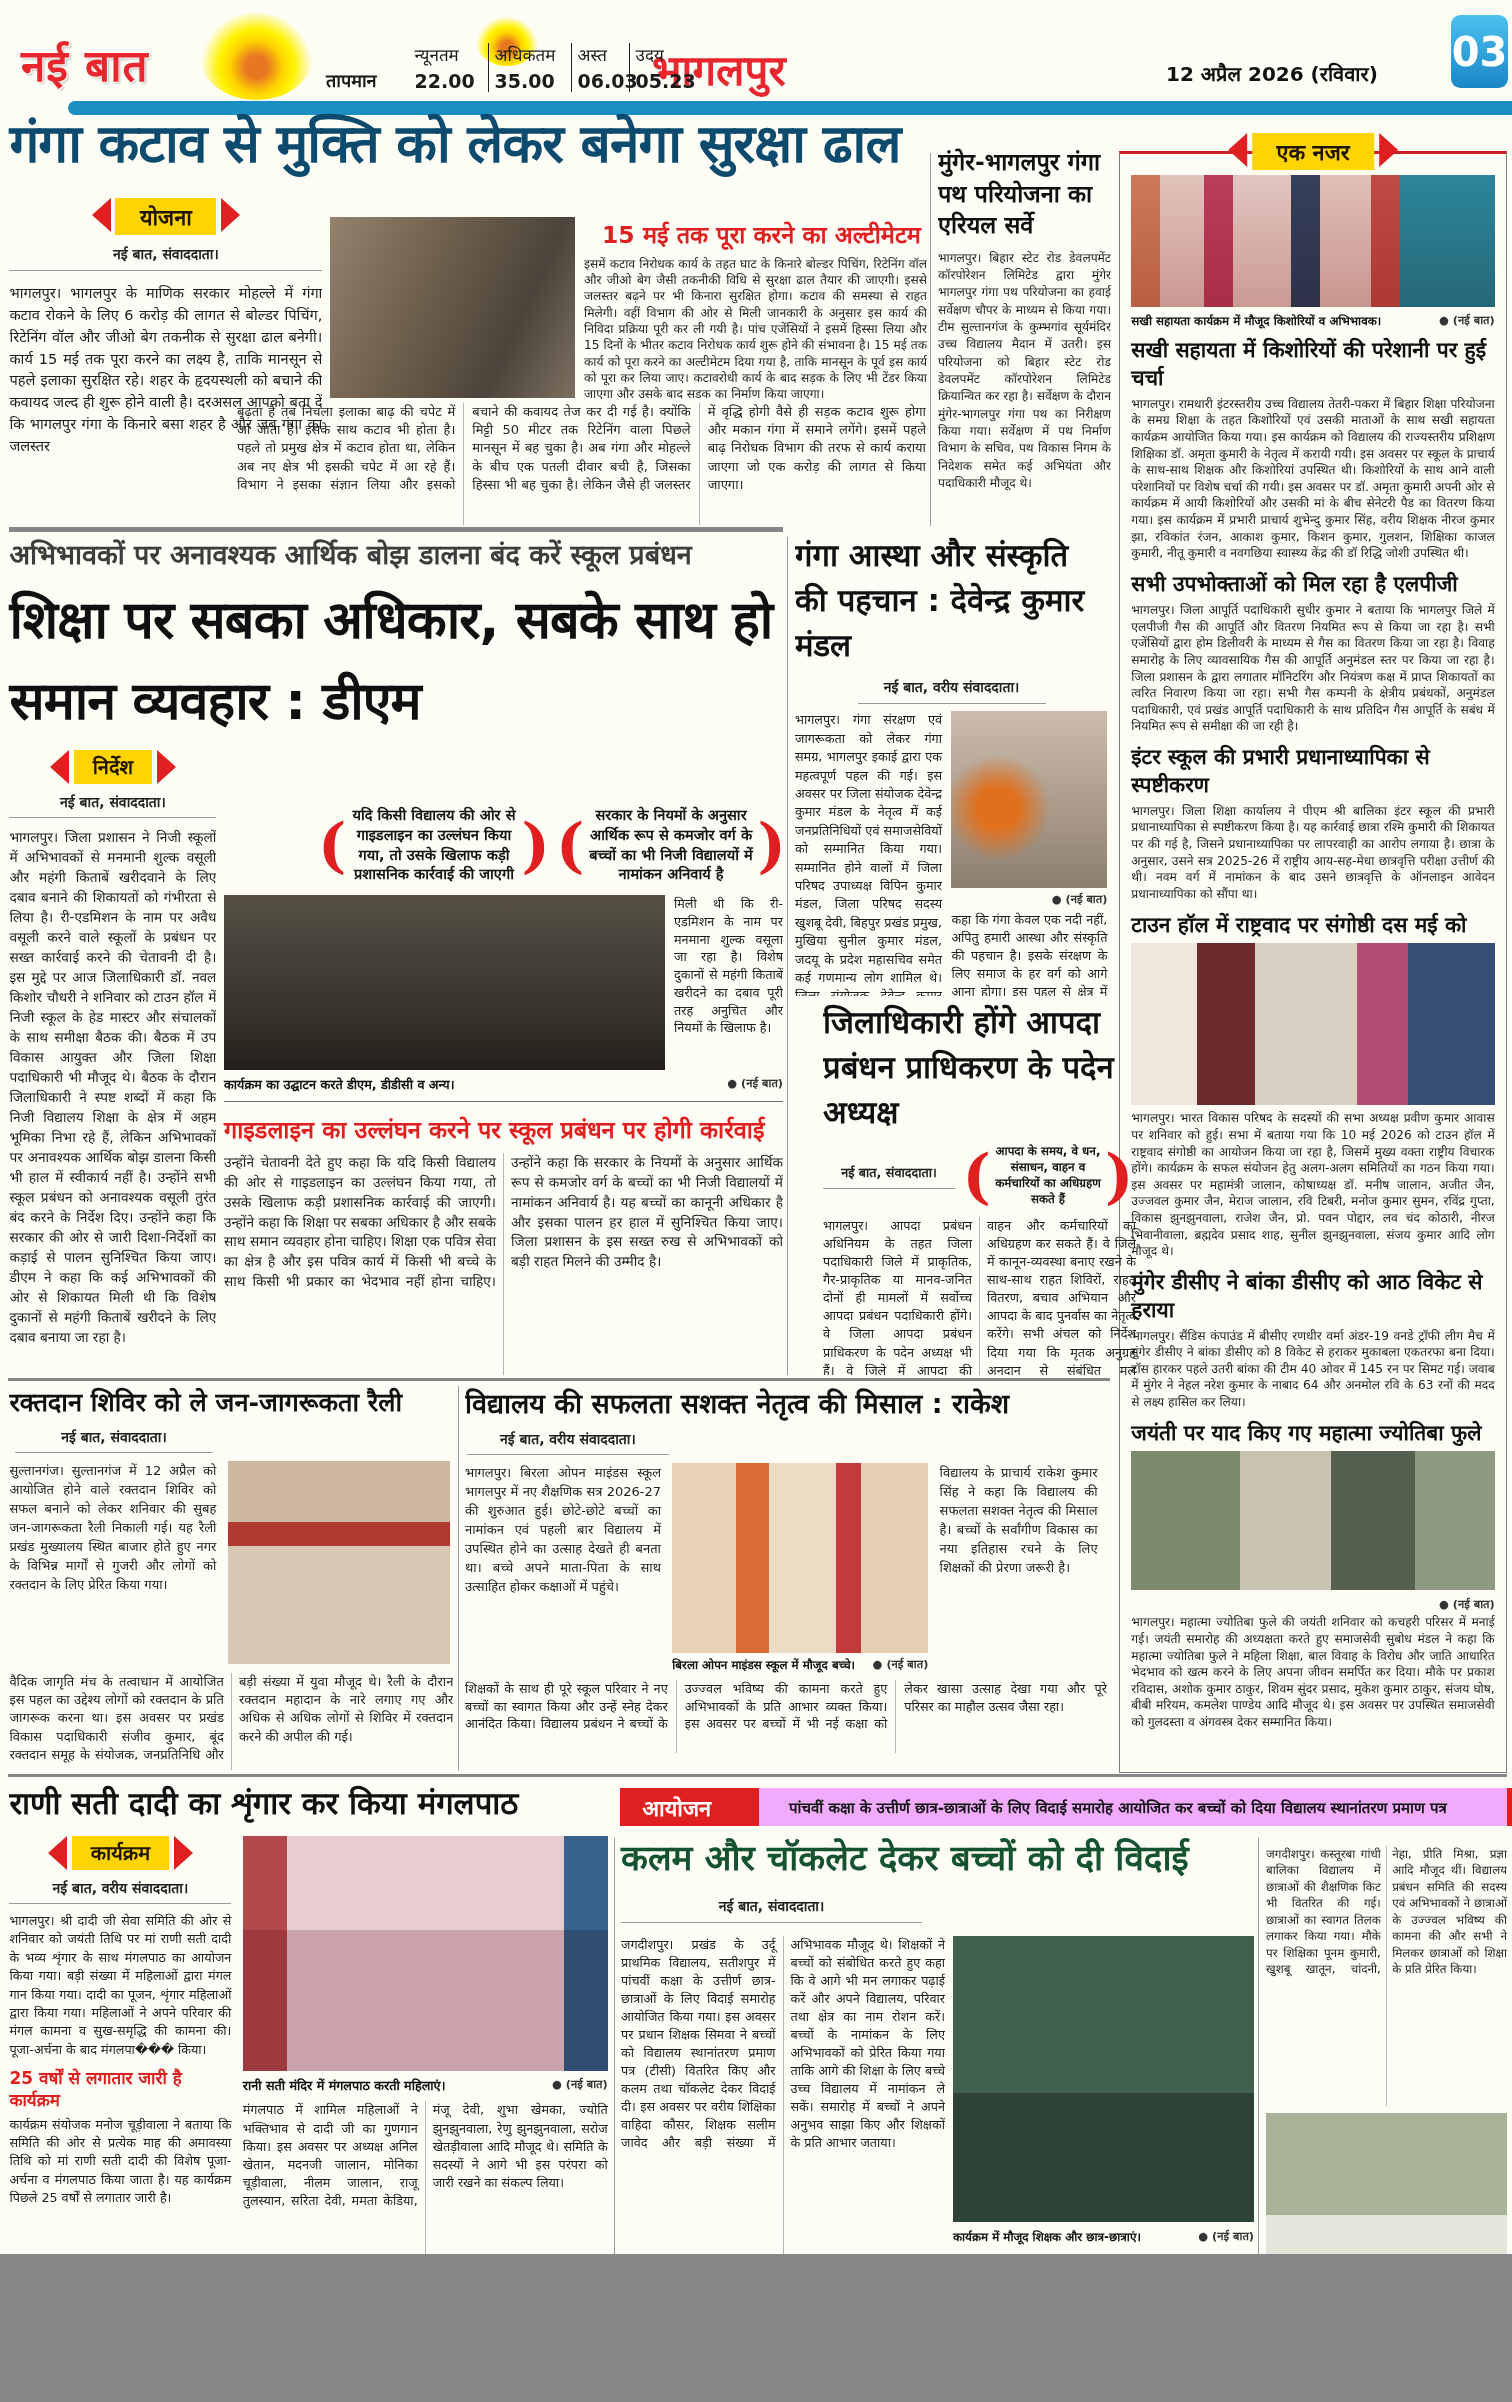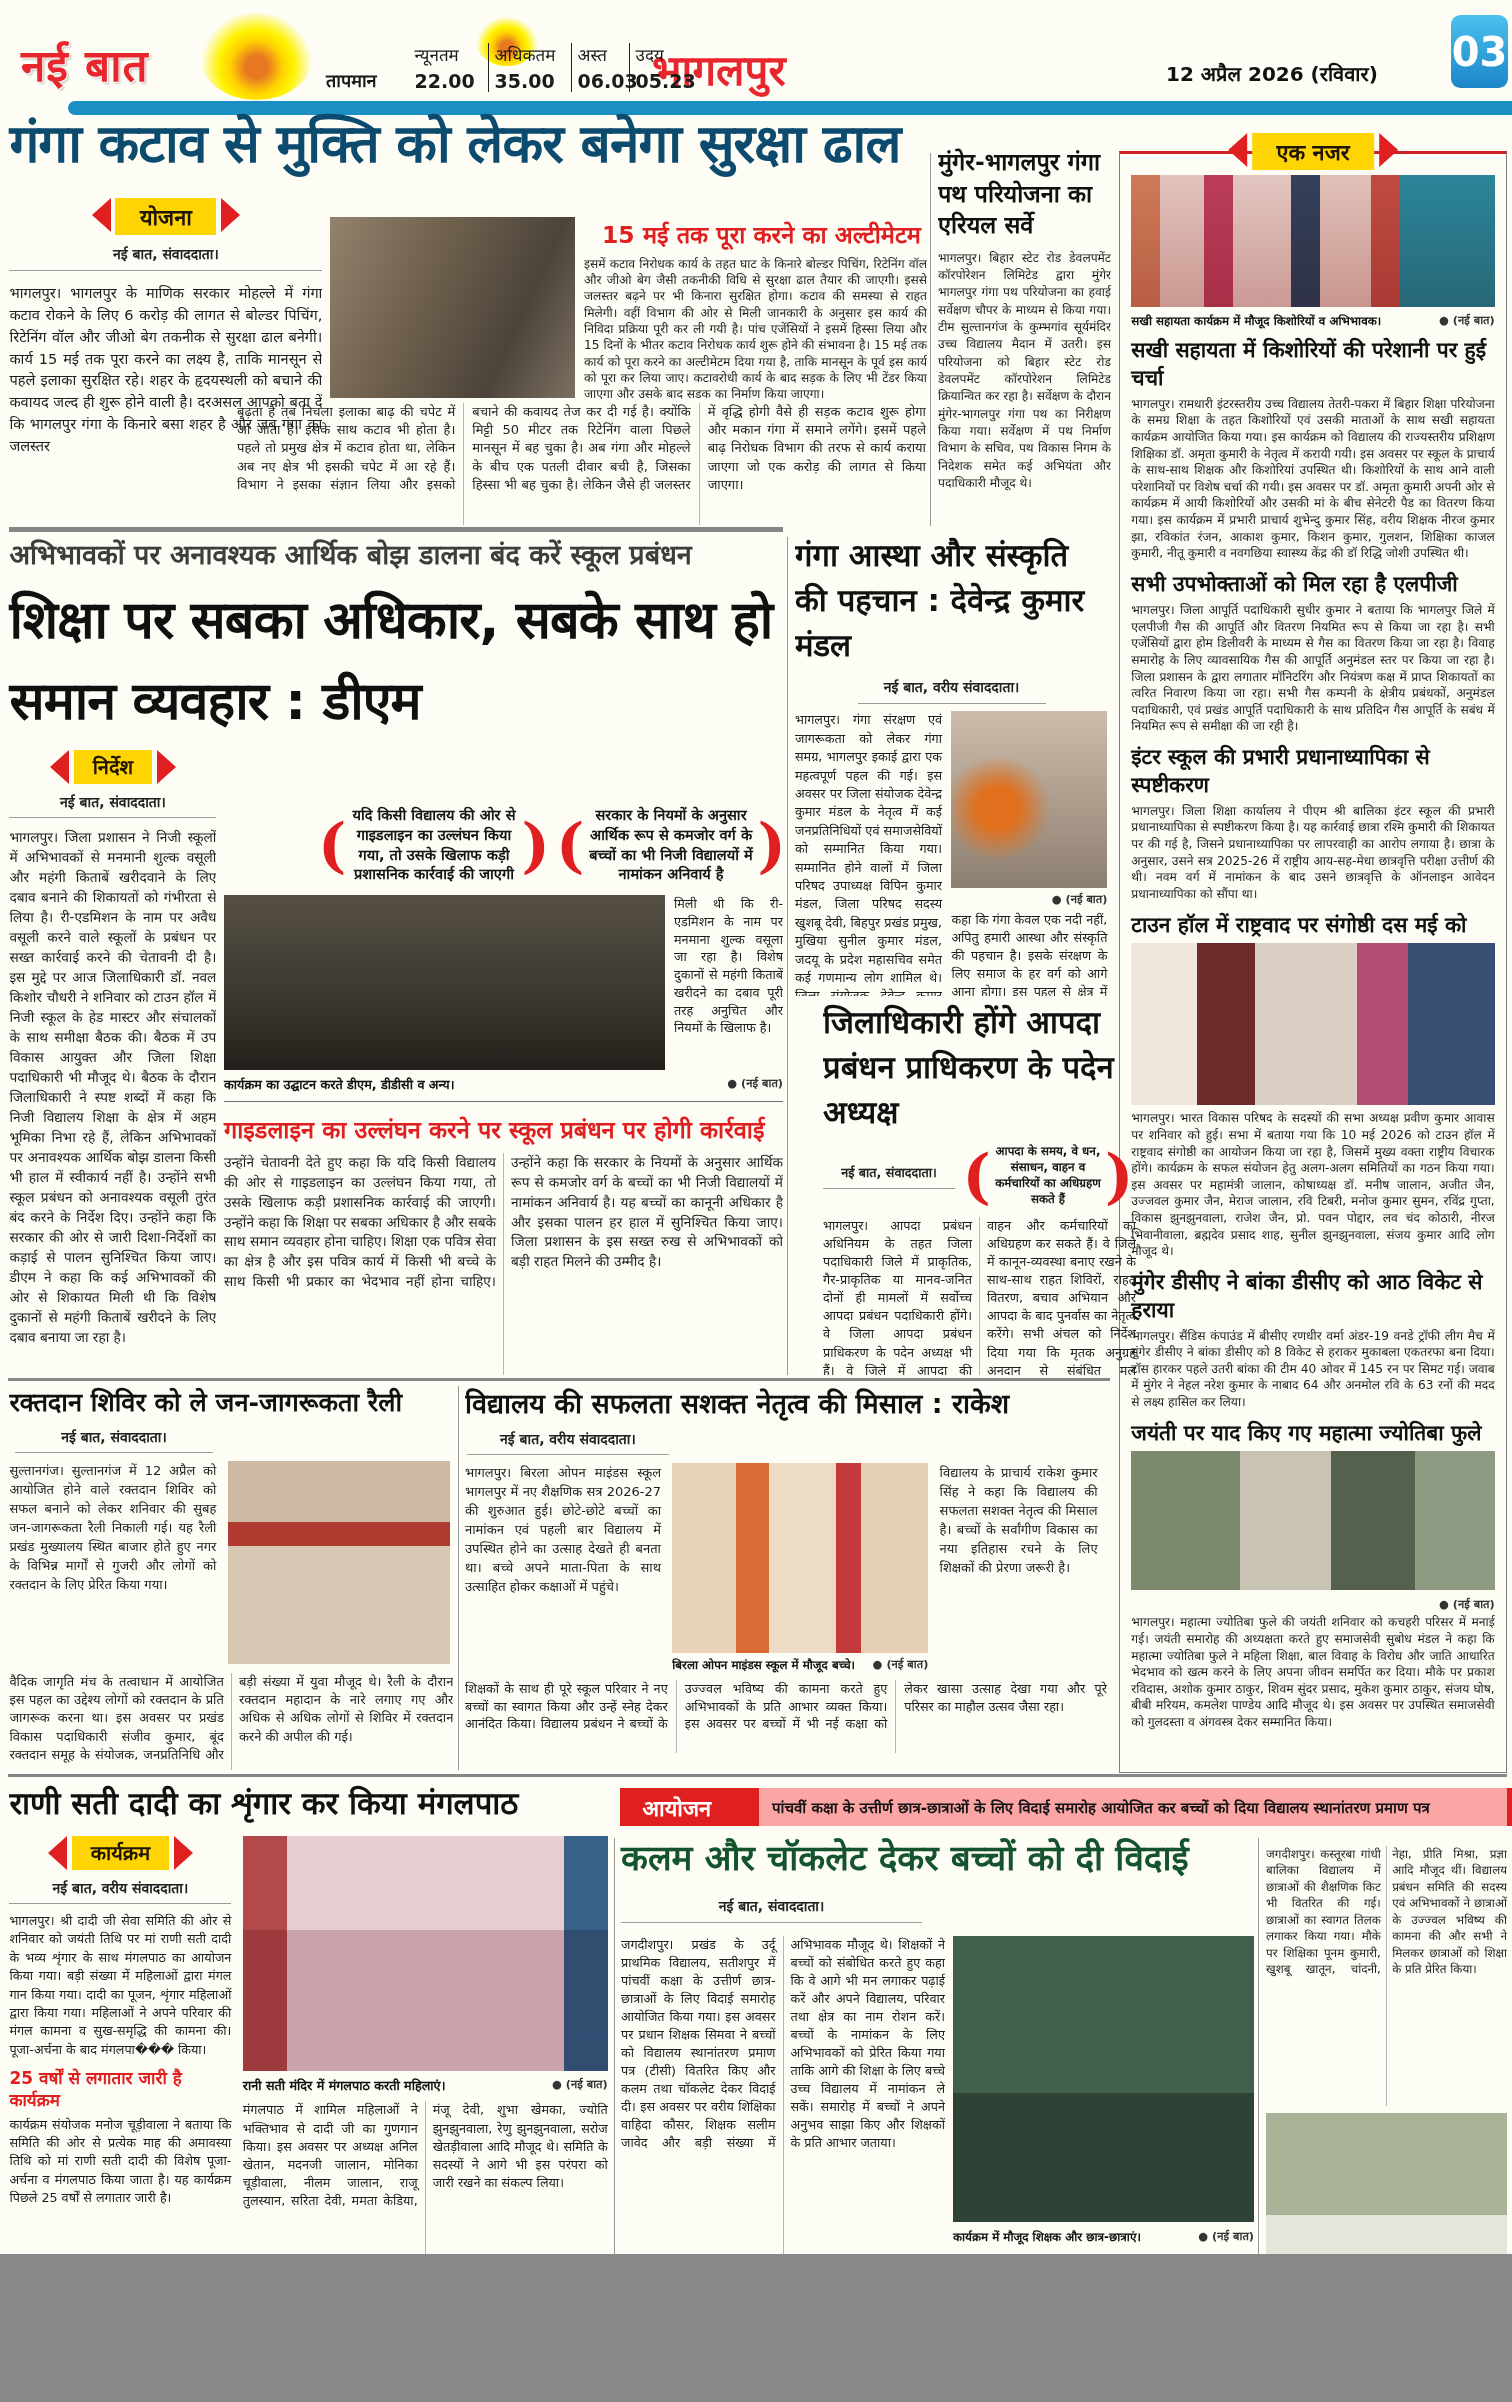--- a/index.html
+++ b/index.html
@@ -30,21 +30,21 @@
   .credit { white-space:nowrap; font-size:11.3px; color:#333; }
 
   
   .ribbon { display:flex; justify-content:center; }
   .rib { background:#ffd403; color:#201500; font-weight:bold; font-size:21.7px; padding:3.8px 24.5px; }
   .rarr { width:0; height:0; border-top:17px solid transparent; border-bottom:17px solid transparent; }
   .rarr.l { border-right:19px solid #e02020; margin-right:4.7px; }
   .rarr.r { border-left:19px solid #e02020; margin-left:4.7px; }
   .red-badge { background:#e02020; color:#fff; font-weight:bold; font-size:21.7px; padding:4.7px 22.6px; position:relative; }
   .red-badge::after { content:""; position:absolute; right:-17px; top:0; border-top:18px solid transparent; border-bottom:18px solid transparent; border-left:17px solid #e02020; }
-  .strip { background:#fca5a5; color:#141414; font-weight:bold; font-size:15px; display:flex; align-items:center; padding:0 13px; white-space:nowrap; overflow:hidden; }
+  .strip { background:#f0abfc; color:#141414; font-weight:bold; font-size:15px; display:flex; align-items:center; padding:0 30px; white-space:nowrap; overflow:hidden; }
 
   
   .pull { display:flex; align-items:center; }
   .pull::before { content:"("; color:#e02020; font-size:60px; font-weight:bold; line-height:.8; margin-right:3.8px; font-family:"DejaVu Serif", serif; }
   .pull::after { content:")"; color:#e02020; font-size:60px; font-weight:bold; line-height:.8; margin-left:3.8px; font-family:"DejaVu Serif", serif; }
   .pull .txt { font-weight:bold; font-size:14.6px; line-height:1.35; text-align:center; color:#151515; }
 
   
   .photo { background:#b9ab97; }
   .ph-erosion { background:linear-gradient(115deg,#93836d,#6e604d 38%,#4c443a 72%,#7c7061); }

